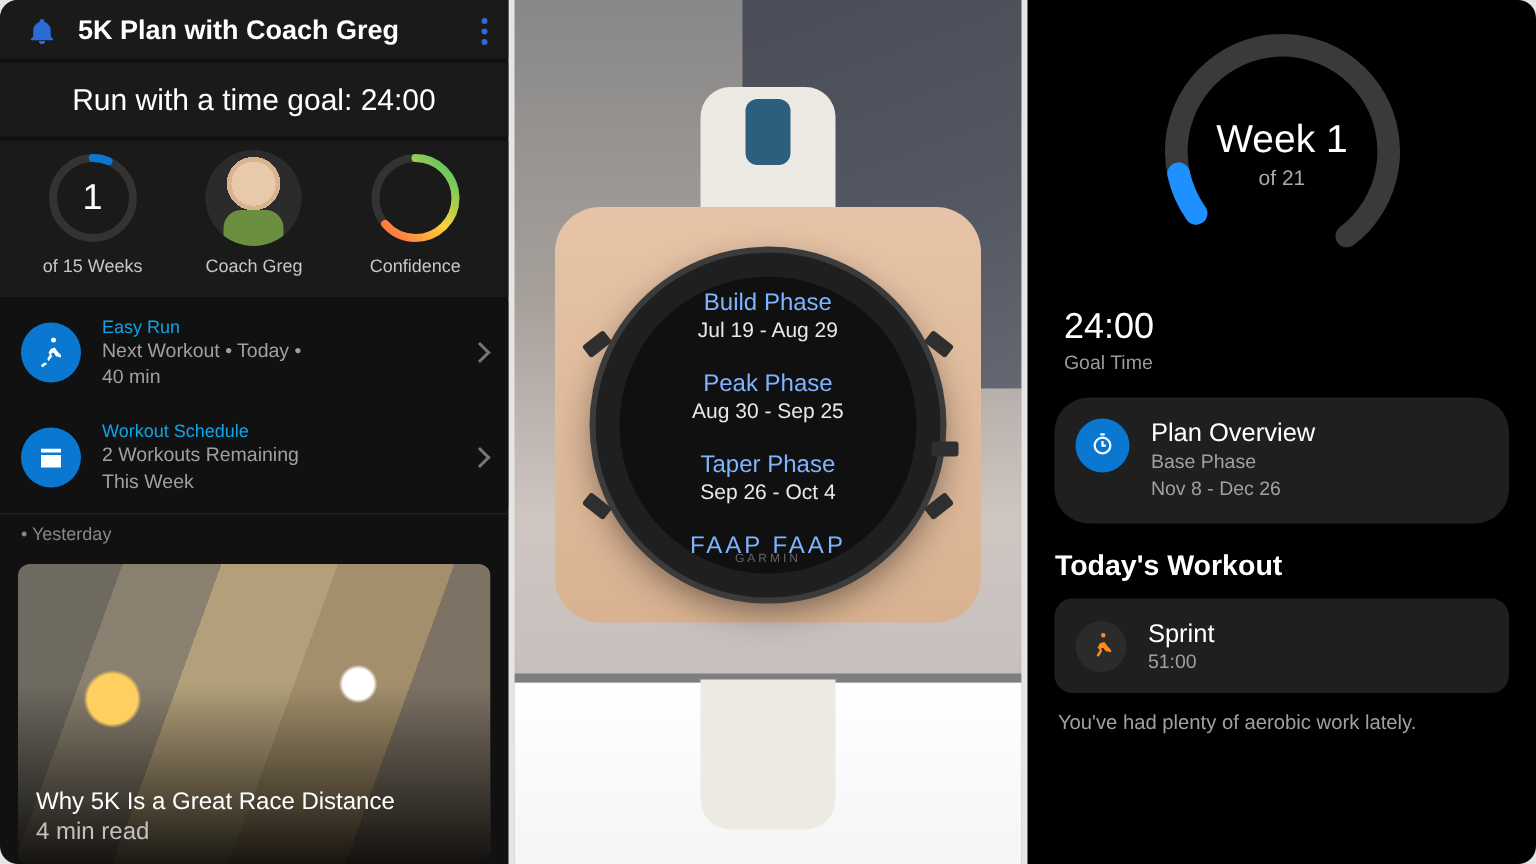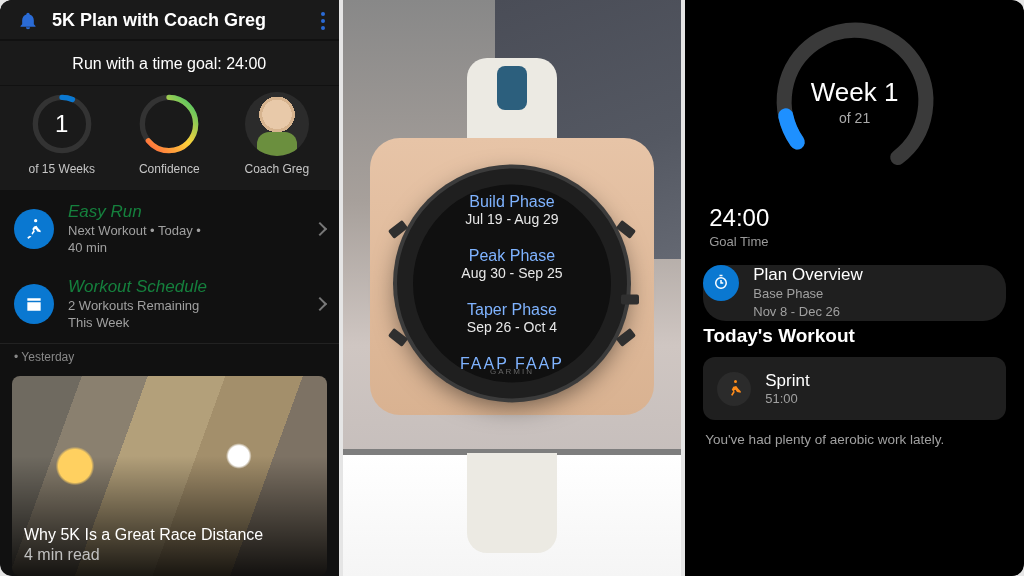--- a/index.html
+++ b/index.html
@@ -37,21 +37,21 @@
     fill: #2a6bd6;
   }
   .left .title {
     flex: 1;
     font-size: 18px;
     font-weight: 600;
   }
   .dots-icon { width: 4px; height: 18px; display: flex; flex-direction: column; justify-content: space-between; }
   .dots-icon span { width:4px; height:4px; border-radius:50%; background:#2a6bd6; }
 
-  .goal-line { text-align:center; font-size:16px; padding:14px 0 12px; background:#1a1a1a; }
+  .goal-line { text-align:center; font-size:20px; padding:14px 0 12px; background:#1a1a1a; }
 
   .stats {
     display:flex;
     justify-content:space-around;
     align-items:flex-end;
     padding: 6px 8px 14px;
     background:#1a1a1a;
   }
   .stat { text-align:center; font-size:12px; color:#c6c6c6; width:33%; }
 
@@ -89,21 +89,21 @@
   }
   .row + .row { border-top: 0; }
   .circle-icon {
     width:40px;height:40px;border-radius:50%;
     background:#0a78d1;
     display:flex;align-items:center;justify-content:center;
     flex:0 0 40px;
   }
   .circle-icon svg{ width:20px;height:20px;fill:#fff;}
   .row .txt { flex:1; }
-  .row .t1 { font-size:17px; color:#15803d;font-style:italic; }
+  .row .t1 { font-size:12px; color:#0ea5e9; }
   .row .t2 { font-size:13px; color:#a0a0a0; line-height:1.35; }
   .chev { width:10px;height:10px;border-right:2px solid #777;border-top:2px solid #777; transform:rotate(45deg); }
 
   .divider-label {
     font-size:12px; color:#888; padding:6px 14px 4px; border-top:1px solid #222;
   }
   .divider-label::before { content:"•  "; }
 
   .article {
     margin:6px 12px 0;
@@ -200,24 +200,25 @@
     display:flex; justify-content:space-between;
     padding: 0 6px 16px;
   }
   .pair .pv { font-size:24px; }
   .pair .pv small { font-size:14px; color:#ccc; }
   .pair .pl { font-size:13px; color:#9a9a9a; margin-top:2px; }
 
   .card {
     background:#1f1f1f;
     border-radius:23px;
+    padding:14px;
     display:flex;
     gap:14px;
     align-items:flex-start;
-    margin-bottom:4px;
+    margin-bottom:18px;
   }
   .card .ic {
     width:36px;height:36px;border-radius:50%;background:#0a78d1;
     display:flex;align-items:center;justify-content:center;flex:0 0 36px;
   }
   .card .ic svg{width:18px;height:18px;fill:#fff;}
   .card .c1{font-size:17px;}
   .card .c2{font-size:13px;color:#a0a0a0;line-height:1.4;}
 
   .section-title{ font-size:19px; font-weight:600; margin:2px 0 10px; }
@@ -260,40 +261,40 @@
   <div class="stats">
     <div class="stat">
       <div class="ring">
         <svg viewBox="0 0 36 36">
           <circle cx="18" cy="18" r="15" fill="none" stroke="#333" stroke-width="3"></circle>
           <circle cx="18" cy="18" r="15" fill="none" stroke="#0a78d1" stroke-width="3" stroke-dasharray="6 88" stroke-linecap="round"></circle>
         </svg>
         <div class="num">1</div>
       </div>
       <div>of 15 Weeks</div>
+    </div>
+    <div class="stat">
+      <div class="coach-avatar"></div>
+      <div>Coach Greg</div>
     </div>
     <div class="stat">
       <div class="ring">
         <svg viewBox="0 0 36 36">
           <defs>
             <linearGradient id="conf" x1="0" x2="1" y1="0" y2="1">
               <stop offset="0%" stop-color="#ff5a3c"></stop>
               <stop offset="50%" stop-color="#ffd23a"></stop>
               <stop offset="100%" stop-color="#33c46a"></stop>
             </linearGradient>
           </defs>
           <circle cx="18" cy="18" r="15" fill="none" stroke="#333" stroke-width="3"></circle>
           <circle cx="18" cy="18" r="15" fill="none" stroke="url(#conf)" stroke-width="3" stroke-dasharray="60 94" stroke-linecap="round"></circle>
         </svg>
       </div>
       <div>Confidence</div>
-    </div>
-    <div class="stat">
-      <div class="coach-avatar"></div>
-      <div>Coach Greg</div>
     </div>
   </div>
 
   <div class="list">
     <div class="row">
       <div class="circle-icon">
         <svg viewBox="0 0 24 24">
             <path d="M14 4a2 2 0 10-2-2 2 2 0 002 2zm3 7l-2-3-3 1-2 3 1 2-2 3 1 2 3-4-1-2 2-1 2 3 4 1v-2zM7 20l-3 2 1 2 4-3z"></path>
           </svg>
       </div>

